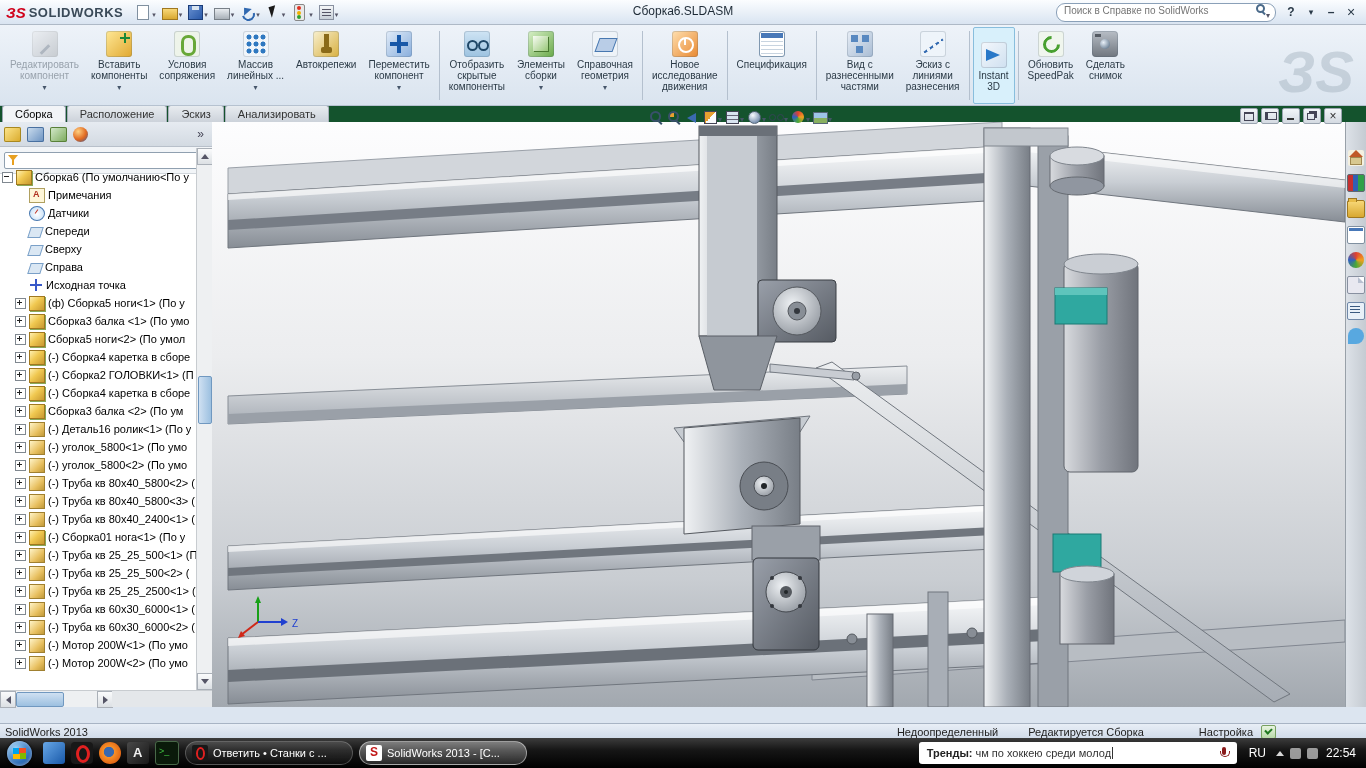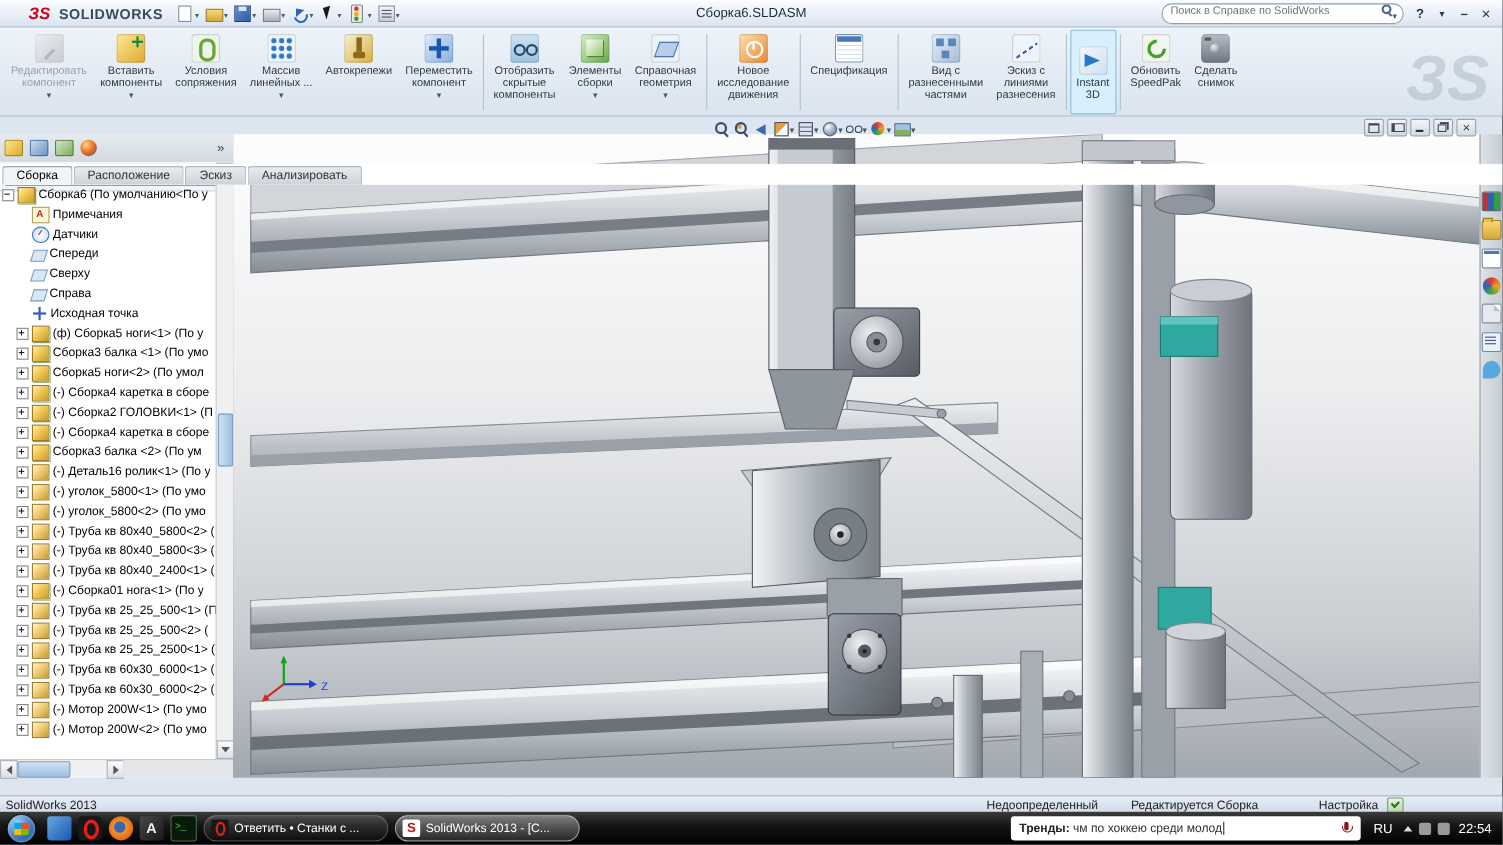--- a/index.html
+++ b/index.html
@@ -3,21 +3,21 @@
 <meta charset="utf-8">
 <style>
   html,body{margin:0;padding:0;width:1366px;height:768px;overflow:hidden;background:#000;
     font-family:"Liberation Sans","DejaVu Sans",sans-serif;}
   .app{position:relative;width:1366px;height:768px;background:#dce5f0;}
 
   
   .titlebar{position:absolute;top:0;left:0;right:0;height:24px;
     background:linear-gradient(#fbfdff,#d9e4f1);border-bottom:1px solid #aeb9c6;
     display:flex;align-items:center;z-index:40;}
-  .logo{display:flex;align-items:center;gap:8px;padding:0 10px 0 6px;margin-left:20px;}
+  .logo{display:flex;align-items:center;gap:3px;padding:0 10px 0 6px;}
   .logo-mark{color:#d0021b;font-weight:bold;font-style:italic;font-size:15px;}
   .logo-mark::after{content:"ЗS";}
   .logo-text{color:#3a4a58;font-weight:bold;font-size:13px;letter-spacing:.5px;}
   .tb-tools{display:flex;align-items:center;gap:2px;}
   .tbi-wrap{display:flex;align-items:center;padding:1px 2px;}
   .tbi{width:15px;height:15px;position:relative;display:inline-block;}
   .tbi::before,.tbi::after{content:"";position:absolute;}
   .tbi-new-file{background:#fff;border:1px solid #8090a0;width:10px;height:13px;margin:0 2px;}
   .tbi-open-file{background:linear-gradient(#f8d878,#d8a830);border:1px solid #a07820;width:14px;height:10px;margin-top:3px;}
   .tbi-save{background:linear-gradient(135deg,#6890d0,#2858a8);border:1px solid #1a3c78;width:13px;height:13px;}
@@ -103,22 +103,22 @@
   .ric-speedpak{background:#f0f6ee;}
   .ric-speedpak::before{left:5px;top:5px;width:11px;height:11px;border:3px solid #48a030;border-radius:50%;border-top-color:transparent;transform:rotate(45deg);}
   .ric-snapshot{background:linear-gradient(#b8bec6,#70767e);border-radius:4px;}
   .ric-snapshot::before{left:8px;top:8px;width:10px;height:10px;border-radius:50%;background:radial-gradient(circle at 35% 35%,#e8f0f8,#486078);}
   .ric-snapshot::after{left:3px;top:3px;width:6px;height:3px;background:#555b63;}
   .ds-watermark{position:absolute;right:12px;top:14px;font-size:58px;font-weight:bold;font-style:italic;
     color:rgba(150,165,180,.38);}
   .ds-watermark::after{content:"ЗS";}
 
   
-  .cmdtabs{position:absolute;top:103px;left:0;right:0;height:19px;background:#ffffff;
-    display:flex;align-items:flex-end;padding-left:2px;z-index:30;margin-top:46px;}
+  .cmdtabs{position:absolute;top:103px;left:0;right:0;height:19px;background:#14532d;
+    display:flex;align-items:flex-end;padding-left:2px;z-index:30;}
   .ctab{font-size:11px;color:#333;padding:2px 12px 2px;background:linear-gradient(#e8ecf0,#ccd2da);
     border:1px solid #a8b0ba;border-bottom:none;border-radius:3px 3px 0 0;margin-right:1px;}
   .ctab.active{background:#f2f4f7;color:#000;border-color:#98a2ae;}
 
   
   .hud{position:absolute;top:108px;left:648px;height:18px;display:flex;align-items:center;gap:2px;z-index:45;}
   .hudi{width:16px;height:16px;position:relative;flex:none;}
   .hudi::before,.hudi::after{content:"";position:absolute;}
   .hud-zoom-fit::before,.hud-zoom-area::before{left:2px;top:2px;width:7px;height:7px;border:2px solid #38506a;border-radius:50%;}
   .hud-zoom-fit::after,.hud-zoom-area::after{left:11px;top:11px;width:5px;height:2px;background:#38506a;transform:rotate(45deg);transform-origin:0 0;}

